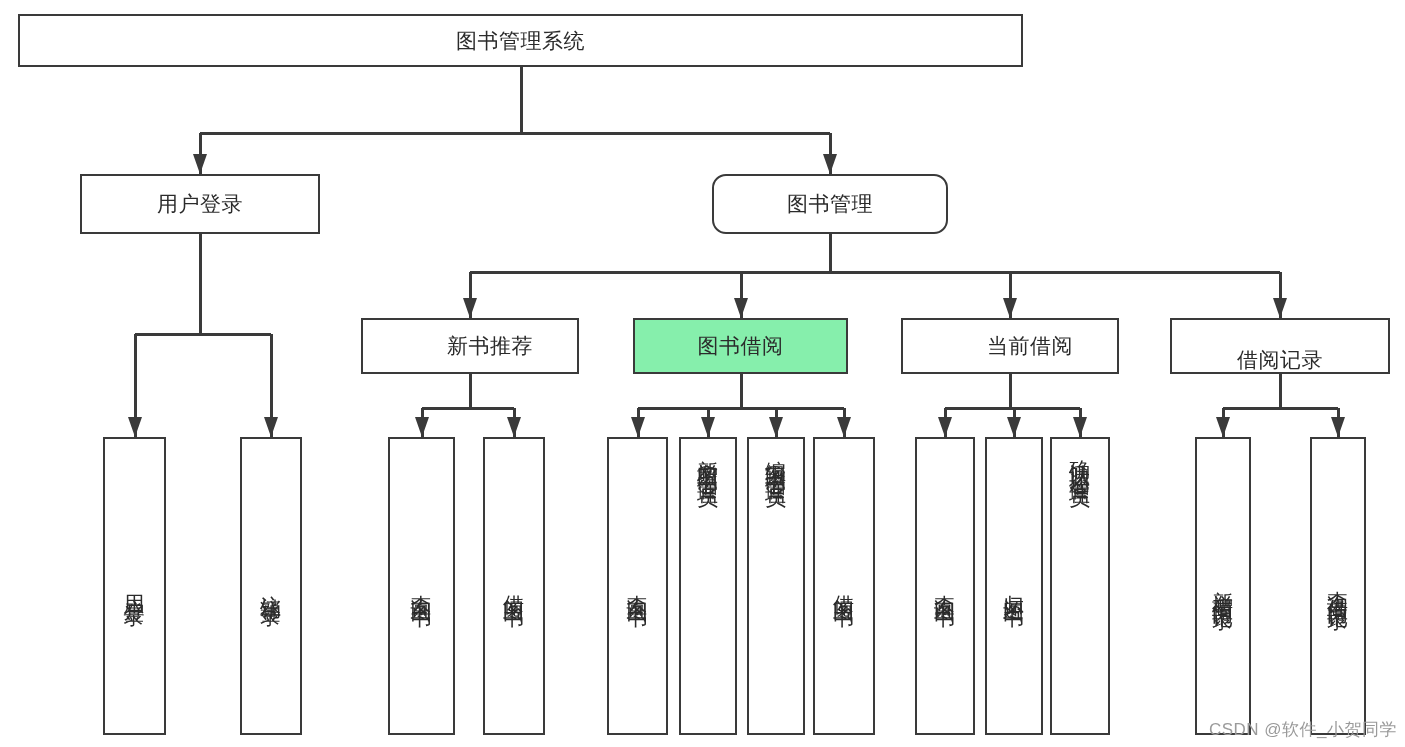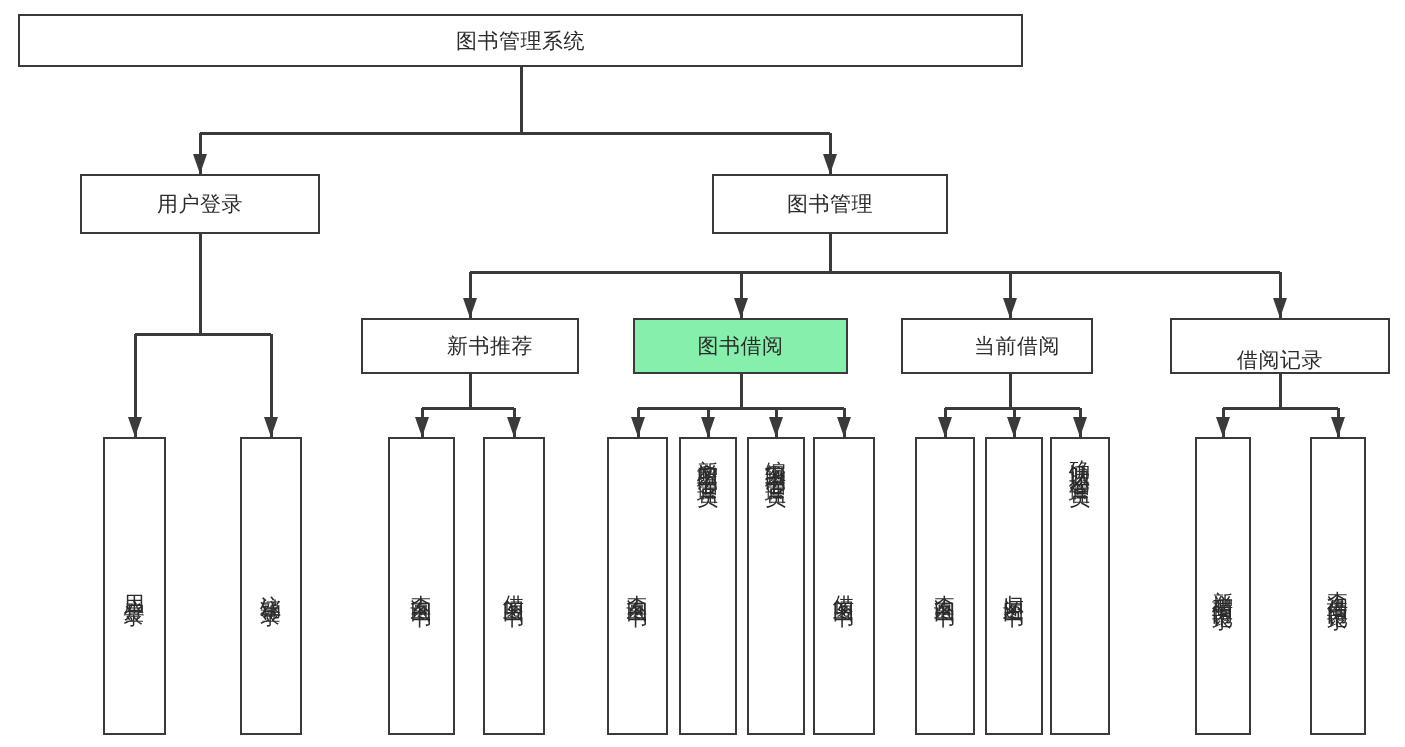--- a/index.html
+++ b/index.html
@@ -134,30 +134,30 @@
       <line x1="1338" y1="408" x2="1338" y2="437" stroke="#3a3a3a" stroke-width="3" shape-rendering="crispEdges"></line>
       <path d="M1331,417 L1345,417 L1338,437 Z" fill="#3a3a3a"></path>
     </svg>
   <div id="node-layer">
       <div class="node horiz" style="left: 18px; top: 14px; width: 1005px; height: 53px; border-color: rgb(58, 58, 58); background: rgb(255, 255, 255); color: rgb(43, 43, 43);">
         <span class="node-label">图书管理系统</span>
       </div>
       <div class="node horiz" style="left: 80px; top: 174px; width: 240px; height: 60px; border-color: rgb(58, 58, 58); background: rgb(255, 255, 255); color: rgb(43, 43, 43);">
         <span class="node-label">用户登录</span>
       </div>
-      <div class="node horiz" style="left: 712px; top: 174px; width: 236px; height: 60px; border-color: rgb(58, 58, 58); background: rgb(255, 255, 255); color: rgb(43, 43, 43);">
+      <div class="node horiz" style="left: 712px; top: 174px; width: 236px; height: 60px; border-color: rgb(58, 58, 58); background: rgb(255, 255, 255); color: rgb(43, 43, 43); border-radius: 14px;">
         <span class="node-label">图书管理</span>
       </div>
       <div class="node horiz" style="left: 361px; top: 318px; width: 218px; height: 56px; border-color: rgb(58, 58, 58); background: rgb(255, 255, 255); color: rgb(43, 43, 43); padding-left: 40px;">
         <span class="node-label">新书推荐</span>
       </div>
       <div class="node horiz" style="left: 633px; top: 318px; width: 215px; height: 56px; border-color: rgb(58, 58, 58); background: #86efac; color: rgb(43, 43, 43);">
         <span class="node-label">图书借阅</span>
       </div>
-      <div class="node horiz" style="left: 901px; top: 318px; width: 192px; height: 56px; border-color: rgb(58, 58, 58); background: rgb(255, 255, 255); color: rgb(43, 43, 43); padding-left: 40px;">
+      <div class="node horiz" style="left: 901px; top: 318px; width: 218px; height: 56px; border-color: rgb(58, 58, 58); background: rgb(255, 255, 255); color: rgb(43, 43, 43); padding-left: 40px;">
         <span class="node-label">当前借阅</span>
       </div>
       <div class="node horiz" style="left: 1170px; top: 318px; width: 220px; height: 56px; border-color: rgb(58, 58, 58); background: rgb(255, 255, 255); color: rgb(43, 43, 43); align-items: flex-end;">
         <span class="node-label">借阅记录</span>
       </div>
       <div class="node vert centered" style="left: 103px; top: 437px; width: 63px; height: 298px; border-color: rgb(58, 58, 58); background: rgb(255, 255, 255); color: rgb(43, 43, 43);">
         <span class="node-label">用户登录</span>
       </div>
       <div class="node vert centered" style="left: 240px; top: 437px; width: 62px; height: 298px; border-color: rgb(58, 58, 58); background: rgb(255, 255, 255); color: rgb(43, 43, 43);">
         <span class="node-label">注销登录</span>
@@ -189,13 +189,14 @@
       <div class="node vert" style="left: 1050px; top: 437px; width: 60px; height: 298px; border-color: rgb(58, 58, 58); background: rgb(255, 255, 255); color: rgb(43, 43, 43);">
         <span class="node-label">确认归还（管理员）</span>
       </div>
       <div class="node vert centered" style="left: 1195px; top: 437px; width: 56px; height: 298px; border-color: rgb(58, 58, 58); background: rgb(255, 255, 255); color: rgb(43, 43, 43);">
         <span class="node-label">新增借阅记录</span>
       </div>
       <div class="node vert centered" style="left: 1310px; top: 437px; width: 56px; height: 298px; border-color: rgb(58, 58, 58); background: rgb(255, 255, 255); color: rgb(43, 43, 43);">
         <span class="node-label">查询借阅记录</span>
       </div>
     </div>
+  <div id="watermark">CSDN @软件_小贺同学</div>
 </div>
 
 </body></html>

